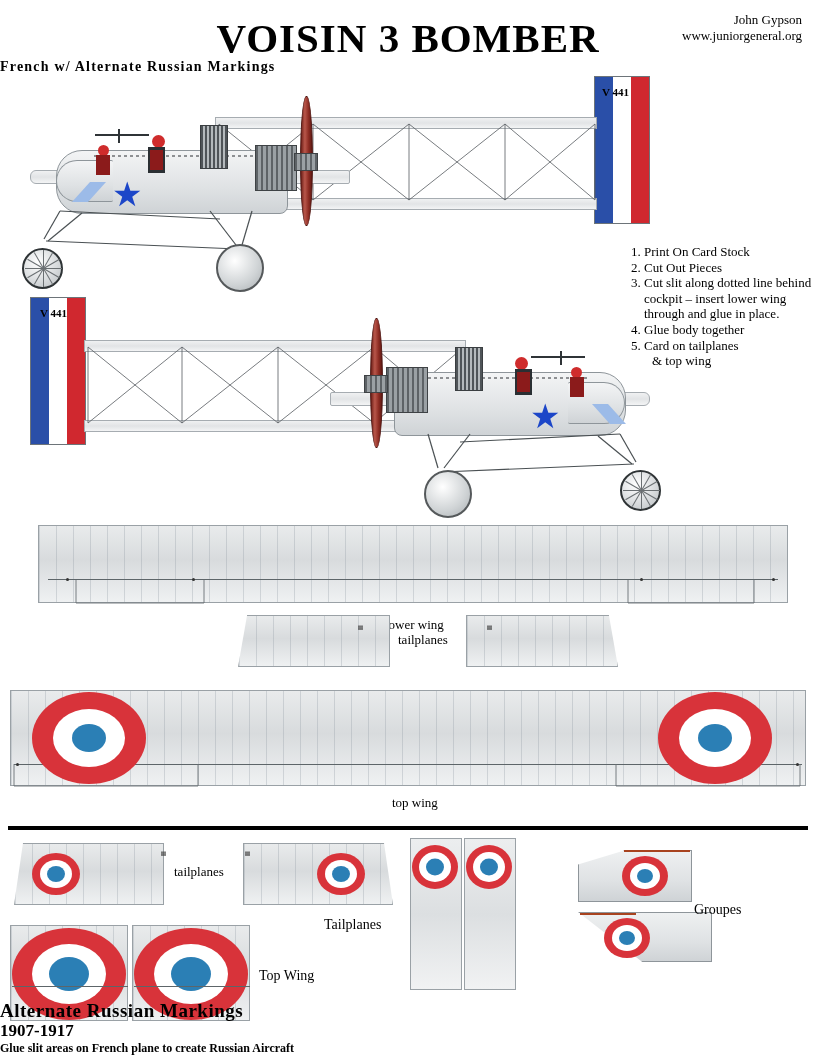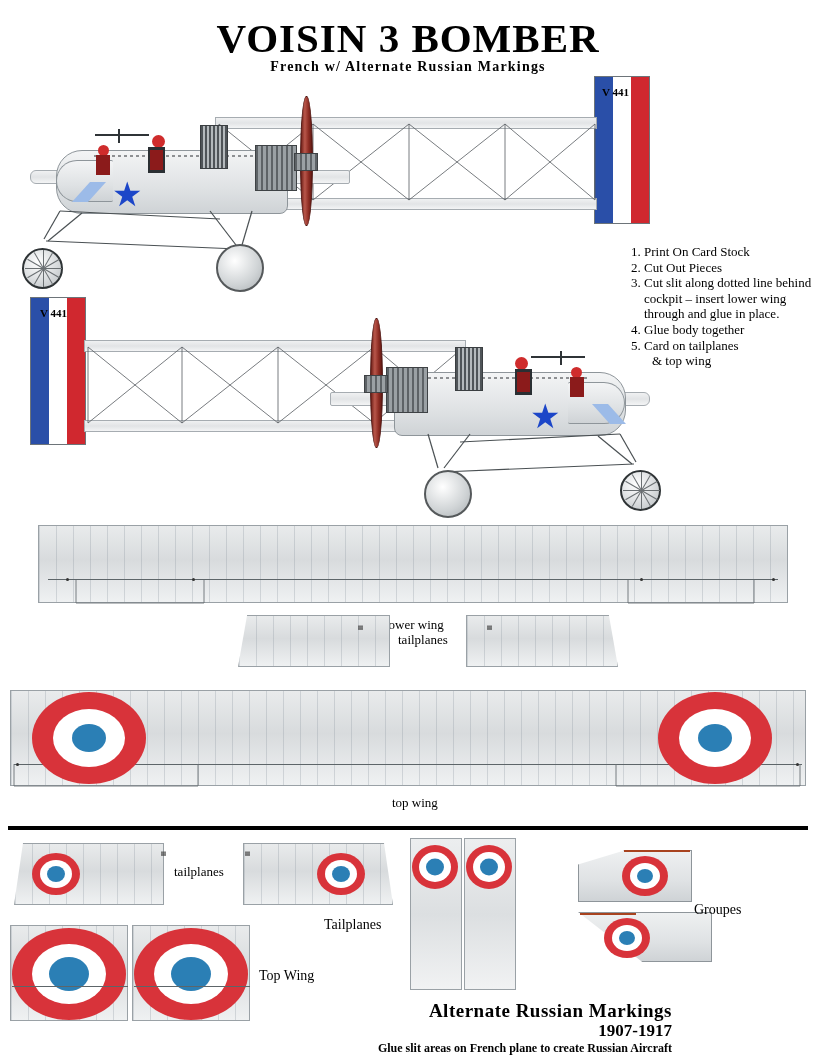--- a/index.html
+++ b/index.html
@@ -29,21 +29,20 @@
     font-family: "Liberation Serif", serif;
     font-weight: bold;
     font-size: 41px;
     letter-spacing: 1px;
     color: #000;
   }
   .subtitle {
     position: absolute;
     left: 0; top: 59px;
     width: 816px;
-    text-align: center;
     font-family: "Liberation Serif", serif;
     font-weight: bold;
     font-size: 14px;
     letter-spacing: 1.2px;
     color: #000;
   }
   .credit {
     position: absolute;
     right: 14px; top: 12px;
     text-align: right;
@@ -213,39 +212,43 @@
     line-height: 34px;
   }
   .nacelle-piece {
     position: absolute;
     background: linear-gradient(180deg,#eef0f1 0%, #dfe2e4 60%, #cfd3d6 100%);
     border: 1px solid #8e959a;
   }
   .russ-label {
     position: absolute;
     left: 0; width: 672px;
-    text-align: right;
+    text-align: left;
     font-weight: bold;
     color: #000;
   }
   .tick-col {
     position: absolute;
     writing-mode: vertical-rl;
     font-size: 7px;
     letter-spacing: -1px;
     color: #444;
   }
 </style>
 </head>
 <body>
 
 <div class="page">
 
   <div class="title">VOISIN 3 BOMBER</div>
   <div class="subtitle">French w/ Alternate Russian Markings</div>
+  <div class="credit">
+    <div>John Gypson</div>
+    <div>www.juniorgeneral.org</div>
+  </div>
 
   <div>
 
     <div class="fin" style="left:594px; top:76px; width:56px; height:148px;">
       <div class="stripe" style="width:33.3%; background:#2a4fa8;"></div>
       <div class="stripe" style="width:33.3%; background:#ffffff;"></div>
       <div class="stripe" style="width:33.4%; background:#d0282f;"></div>
     </div>
     <div class="fin-label" style="left:602px; top:86px;">V 441</div>
 

